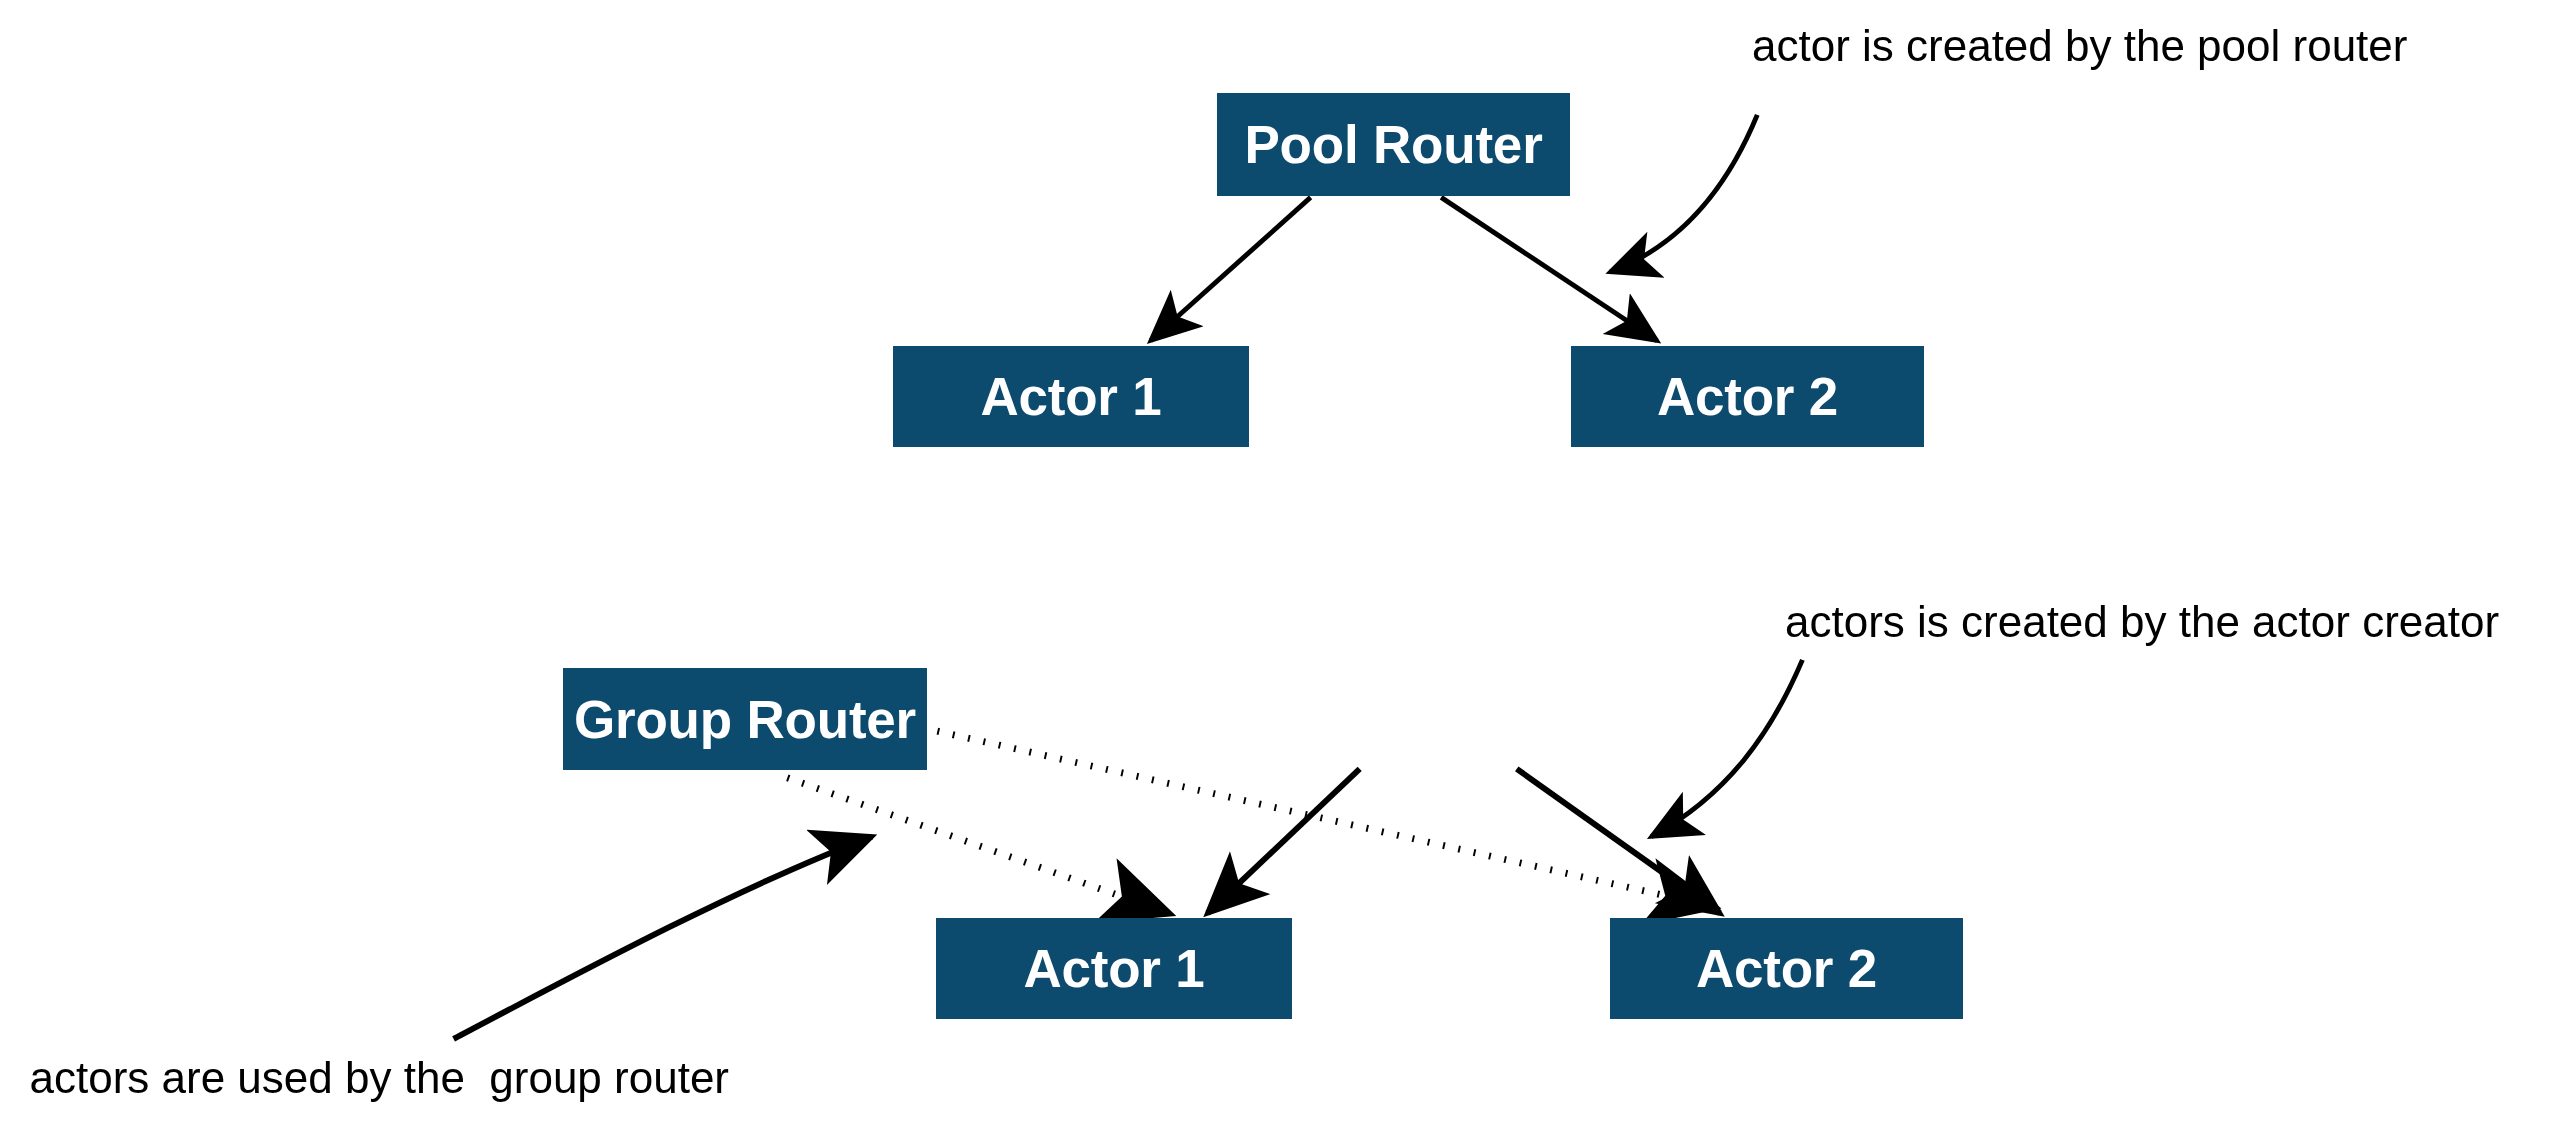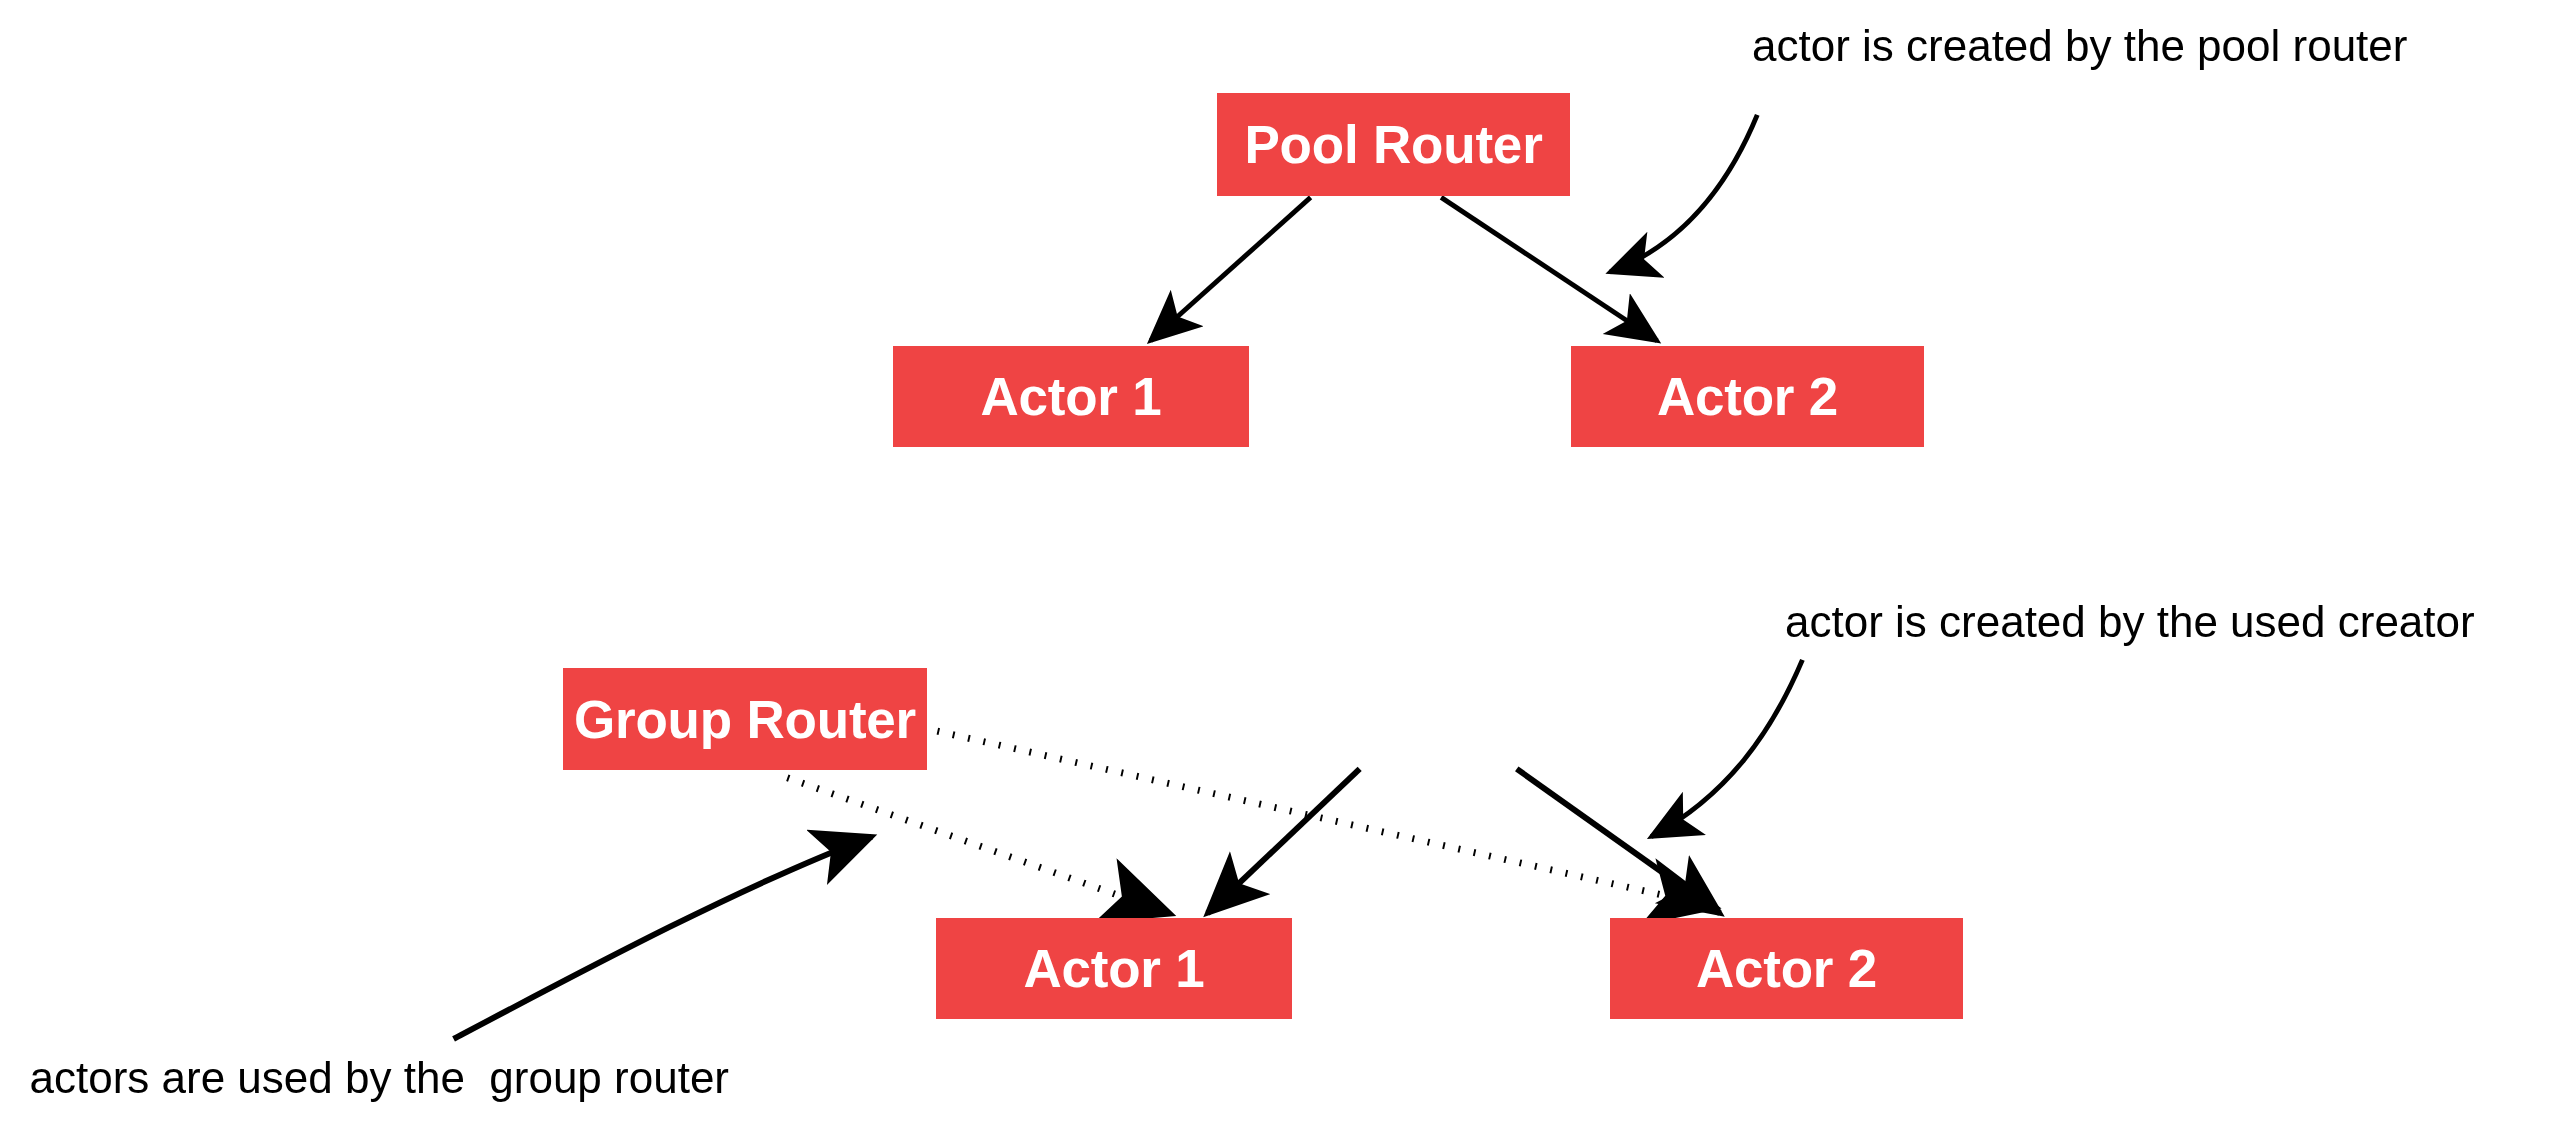--- a/index.html
+++ b/index.html
@@ -15,21 +15,21 @@
     font-family: "Liberation Sans", sans-serif;
   }
   #canvas {
     position: absolute;
     left: 0; top: 0;
     width: 2576px;
     height: 1145px;
   }
   .node {
     position: absolute;
-    background: #ef4444;
+    background: #0c4a6e;
     color: #ffffff;
     display: flex;
     align-items: center;
     justify-content: center;
     font-family: "Liberation Sans", sans-serif;
     font-weight: 700;
     font-size: 53px;
     letter-spacing: -0.2px;
     white-space: nowrap;
     box-sizing: border-box;
@@ -113,18 +113,18 @@
   <div class="node" style="left:936px; top:918px; width:356px; height:101px;">
     <span class="node-label">Actor 1</span>
   </div>
 
   <div class="node" style="left:1610px; top:918px; width:353px; height:101px;">
     <span class="node-label">Actor 2</span>
   </div>
 
   <div class="annotation" style="left:1752px; top:20.6px;text-align:right;">actor is created by the pool router</div>
 
-  <div class="annotation" style="left:1785px; top:597px;">actor is created by the used creator</div>
+  <div class="annotation" style="left:1785px; top:597px;">actors is created by the actor creator</div>
 
   <div class="annotation" style="left:29.5px; top:1053px;">actors are used by the  group router</div>
 
 </div>
 
 
 </body></html>

